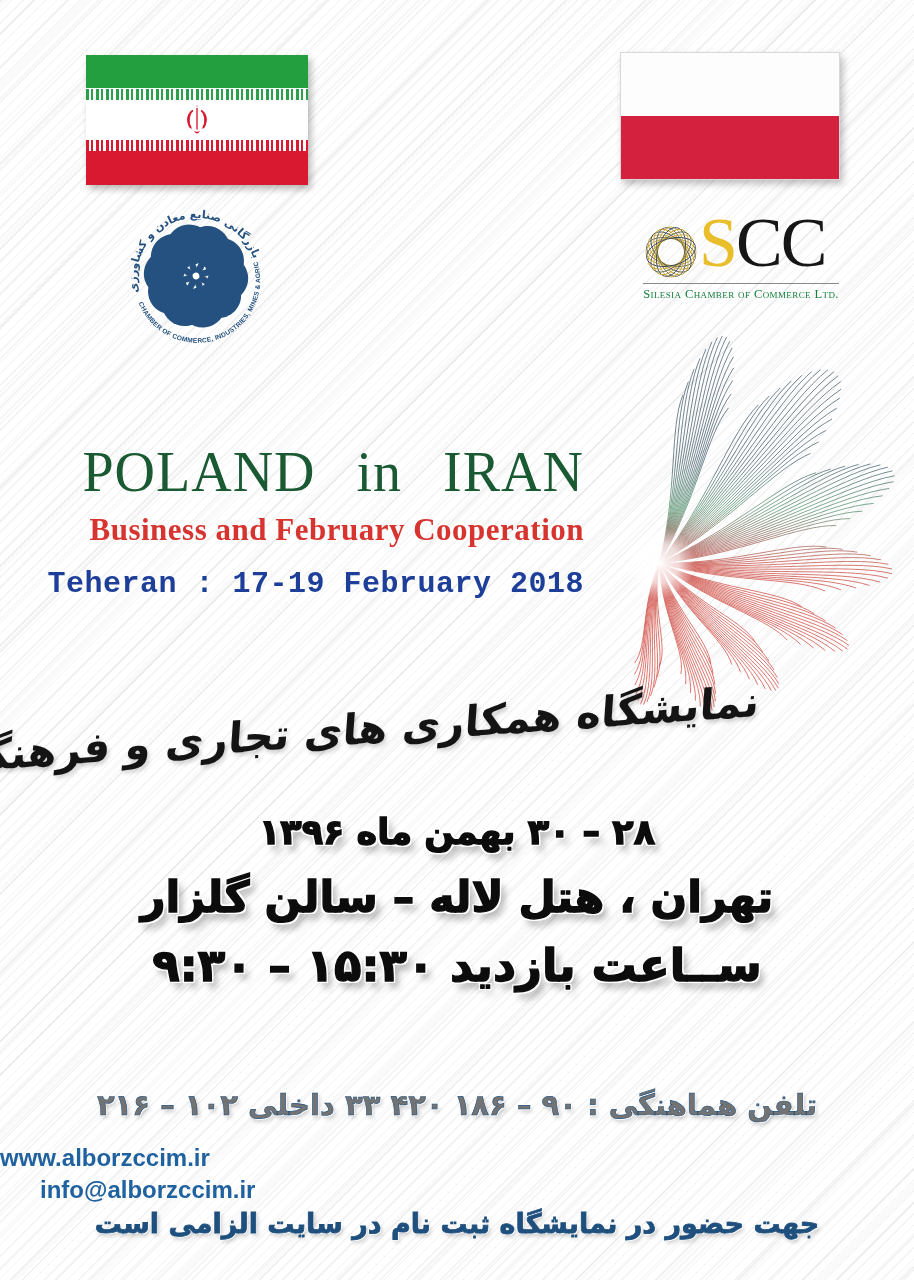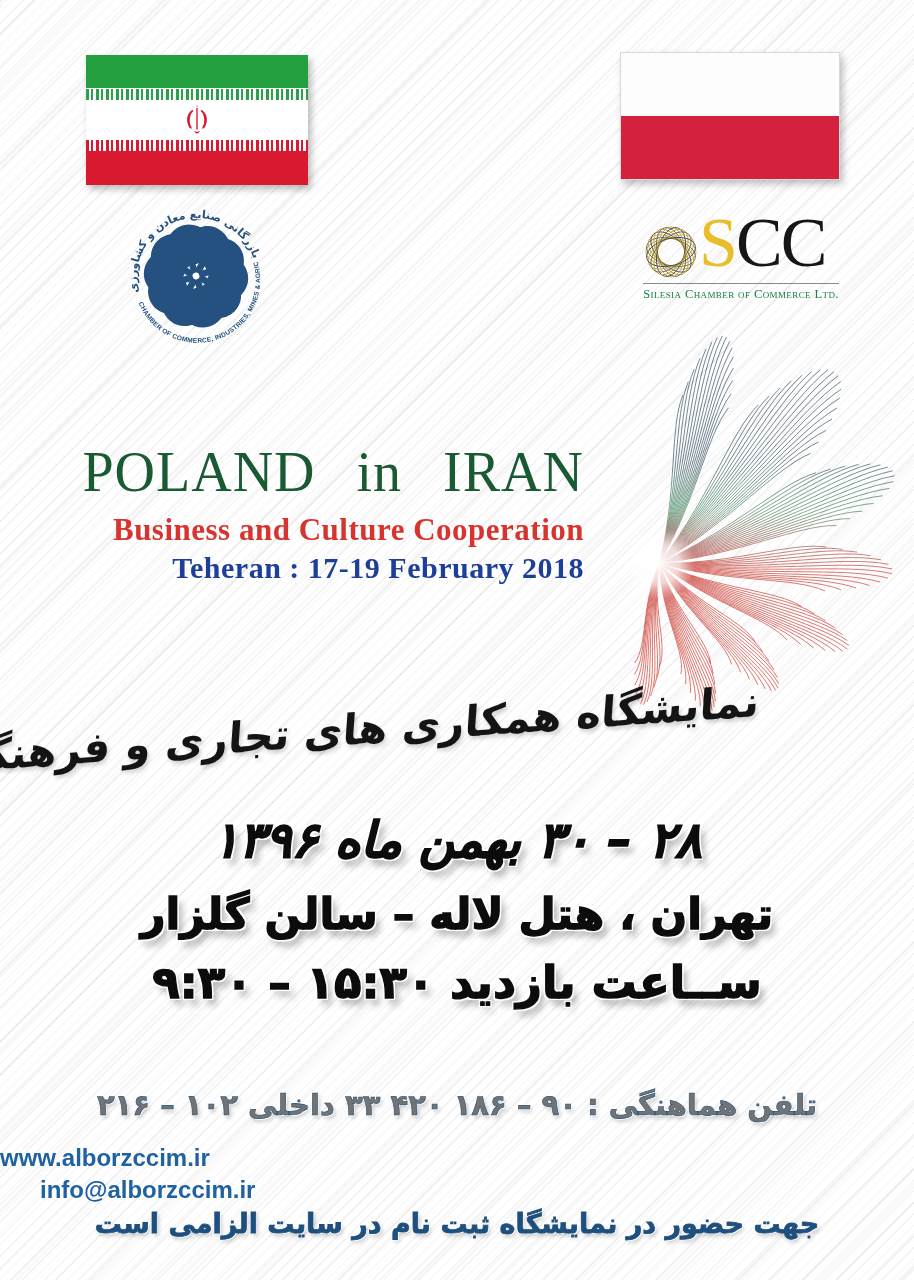--- a/index.html
+++ b/index.html
@@ -43,39 +43,39 @@
   .scc-caption{position:absolute;left:0;top:65px;width:196px;text-align:center;
     font-family:"Liberation Serif",serif;font-variant:small-caps;font-size:12.5px;
     color:#15803d;letter-spacing:.4px;white-space:nowrap;}
 
   
   .title-block{right:330px;top:444px;text-align:right;white-space:nowrap;z-index:3;}
   .t1{font-family:"Liberation Serif",serif;font-size:56px;color:#1A5A33;
     word-spacing:26px;letter-spacing:1px;line-height:1.0;}
   .t2{font-family:"Liberation Serif",serif;font-weight:bold;font-size:31px;color:#D7342F;
     margin-top:12px;letter-spacing:.5px;}
-  .t3{font-family:Liberation Serif, serif;font-weight:bold;font-size:30px;color:#1D3E99;
-    margin-top:3px;letter-spacing:.5px;}
+  .t3{font-family:Liberation Mono, monospace;font-weight:bold;font-size:30px;color:#1D3E99;
+    margin-top:19px;letter-spacing:.5px;}
 
   
   .wing{left:632px;top:330px;width:282px;height:382px;overflow:visible;z-index:1;}
 
   
   .calligraphy{left:150px;top:698px;width:610px;text-align:center;z-index:2;
     font-family:"DejaVu Sans",sans-serif;font-weight:bold;font-size:42px;color:#141414;
     transform:rotate(-4deg) skewX(-8deg);transform-origin:center;
     text-shadow:2px 3px 4px rgba(0,0,0,.18);white-space:nowrap;}
 
   
   .fa-details{left:0;top:812px;width:914px;text-align:center;color:#0c0c0c;
     font-family:"DejaVu Sans",sans-serif;font-weight:bold;}
   .fa-details > div{white-space:nowrap;
     -webkit-text-stroke:1.4px #0c0c0c;
     text-shadow:-2px -2px 0 #fff,2px -2px 0 #fff,-2px 2px 0 #fff,2px 2px 0 #fff,5px 7px 7px rgba(0,0,0,.3);}
-  .fa-date{font-size:49px;font-style:italic;}
+  .fa-date{font-size:35px;}
   .fa-venue{font-size:43px;margin-top:20px;}
   .fa-hours{font-size:45px;margin-top:17px;}
 
   
   .phone{left:0;top:1088px;width:914px;text-align:center;white-space:nowrap;
     font-family:"DejaVu Sans",sans-serif;font-weight:bold;font-size:29px;color:#737373;
     -webkit-text-stroke:.6px #1E4F7D;
     text-shadow:-1px -1px 0 #fff,1px 1px 0 #fff,2px 3px 4px rgba(0,0,0,.22);}
   .website,.email{left:0;width:914px;
     font-family:"Liberation Sans",sans-serif;font-weight:bold;font-size:24px;color:#2062A0;}
@@ -318,20 +318,20 @@
 <div class="abs calligraphy" dir="rtl">نمایشگاه همکاری های تجاری و فرهنگی لهستان</div>
 
 <div class="abs fa-details" dir="rtl">
   <div class="fa-date">۲۸ – ۳۰ بهمن ماه ۱۳۹۶</div>
   <div class="fa-venue">تهران ، هتل لاله – سالن گلزار</div>
   <div class="fa-hours">ســاعت بازدید  ۱۵:۳۰ – ۹:۳۰</div>
 </div>
 
 <div class="abs title-block">
   <div class="t1">POLAND in IRAN</div>
-  <div class="t2">Business and Culture Cooperation</div>
+  <div class="t2">Business and February Cooperation</div>
   <div class="t3">Teheran : 17-19 February 2018</div>
 </div>
 
 <div class="abs phone" dir="rtl">تلفن هماهنگی : ۹۰ – ۱۸۶ ۴۲۰ ۳۳ داخلی ۱۰۲ – ۲۱۶</div>
 <div class="abs website">www.alborzccim.ir</div>
 <div class="abs email">info@alborzccim.ir</div>
 <div class="abs note" dir="rtl">جهت حضور در نمایشگاه ثبت نام در سایت الزامی است</div>
 
 </body></html>

